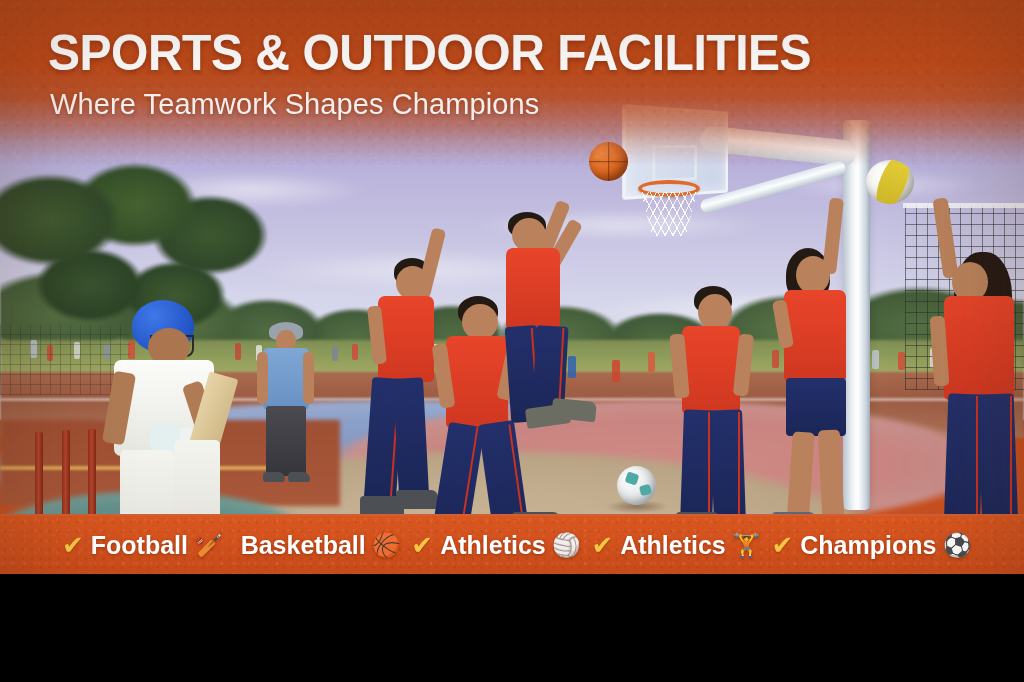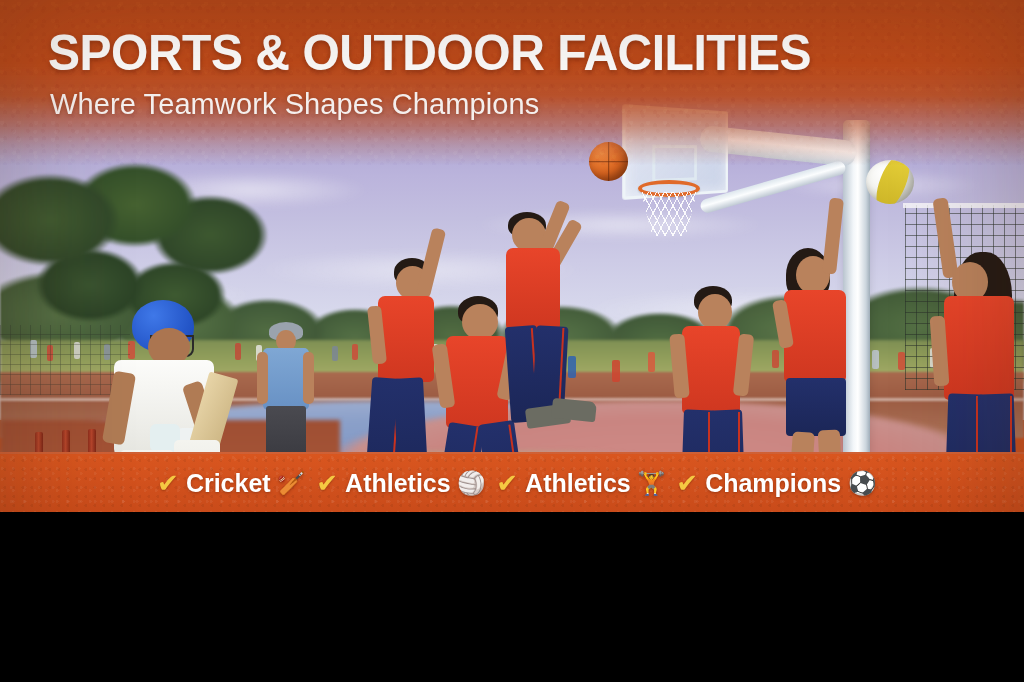--- a/index.html
+++ b/index.html
@@ -1,21 +1,21 @@
 <!DOCTYPE html>
 <html><head>
 <meta charset="utf-8">
 <style>
   * { margin:0; padding:0; box-sizing:border-box; }
   html,body { width:1024px; height:682px; overflow:hidden; background:#000; }
   body { font-family:"Liberation Sans", sans-serif; }
 
   .poster {
     position:relative;
-    width:1024px; height:512px;
+    width:1024px; height:574px;
     overflow:hidden;
     background:#c9501f;
   }
 
   
   .scene { position:absolute; left:0; top:0; width:1024px; height:682px; overflow:hidden; }
 
   
   .sky {
     position:absolute; left:0; top:0; width:1024px; height:420px;
@@ -526,24 +526,29 @@
   </div>
   <div class="title">SPORTS &amp; OUTDOOR FACILITIES</div>
   <div class="subtitle">Where Teamwork Shapes Champions</div>
 
   <div class="footer-band">
     <div class="footer-texture"></div>
     <div class="footer-list">
 
       <div class="f-item">
         <span class="f-check">✔</span>
-        <span class="f-label">Cricket</span>
+        <span class="f-label">Football</span>
         <span class="f-emoji">🏏</span>
       </div>
 
+      <div class="f-item">
+        <span class="f-check"></span>
+        <span class="f-label">Basketball</span>
+        <span class="f-emoji">🏀</span>
+      </div>
 
       <div class="f-item">
         <span class="f-check">✔</span>
         <span class="f-label">Athletics</span>
         <span class="f-emoji">🏐</span>
       </div>
 
       <div class="f-item">
         <span class="f-check">✔</span>
         <span class="f-label">Athletics</span>

